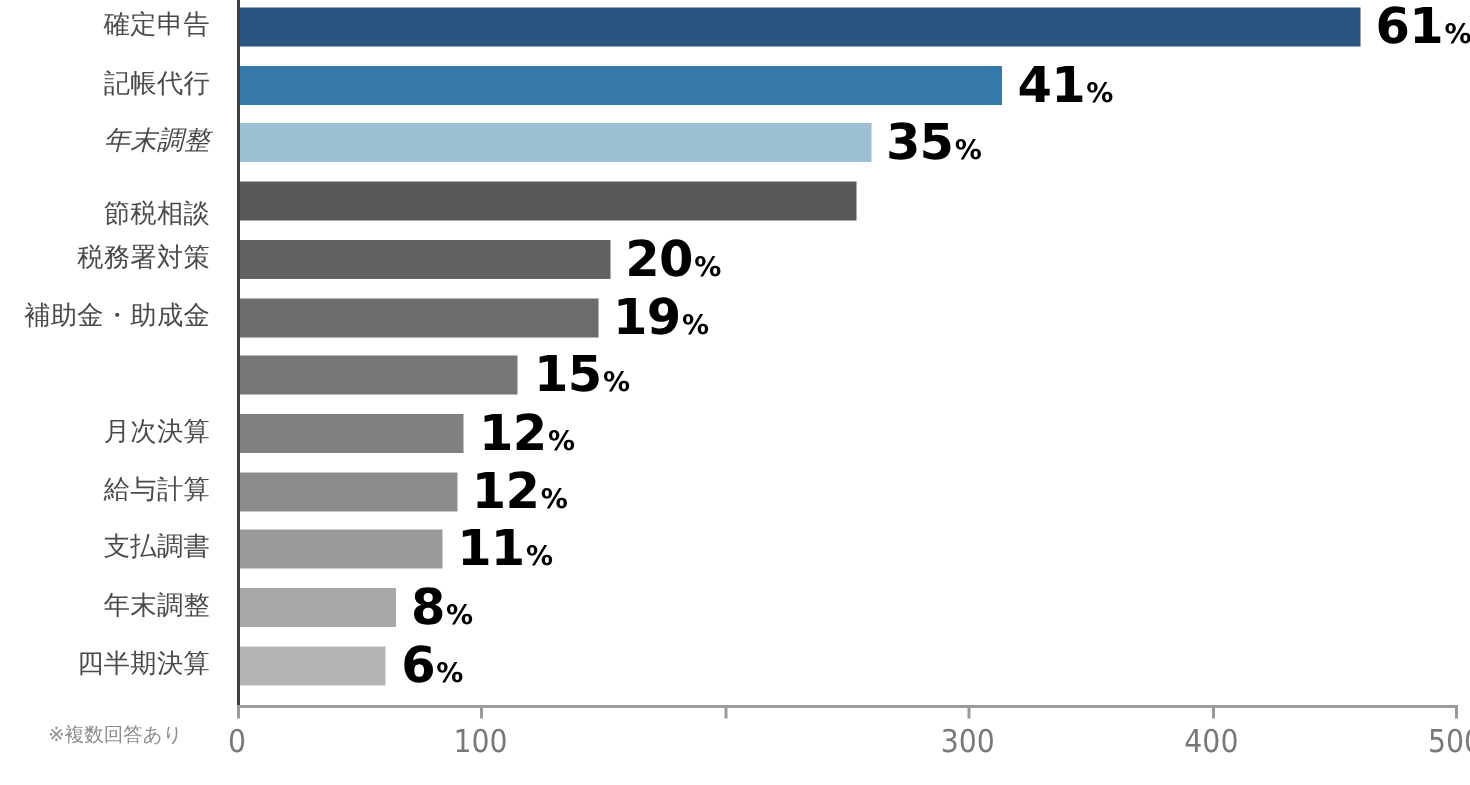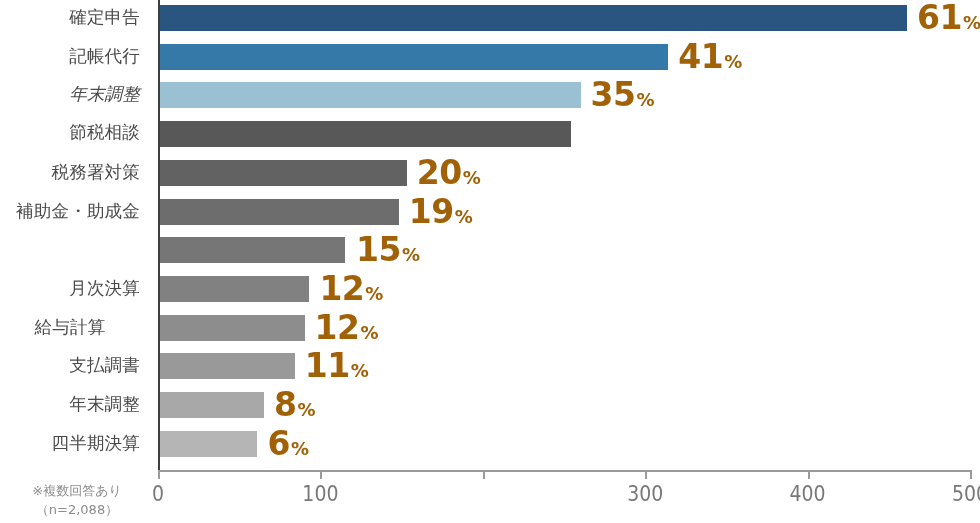--- a/index.html
+++ b/index.html
@@ -85,21 +85,21 @@
     font-weight: 400;
   }
 
   .bar {
     position: absolute;
     height: 26px;
   }
 
   .bar-value {
     position: absolute;
-    color: #a16207;
+    color: #000000;
     font-family: "DejaVu Sans", "Liberation Sans", sans-serif;
     font-weight: bold;
     white-space: nowrap;
     line-height: 1;
   }
   .bar-value .num {
     font-size: 33px;
     letter-spacing: -0.5px;
   }
   .bar-value .pct {
@@ -124,25 +124,25 @@
 </style>
 </head>
 <body>
 
 <div id="chart-root">
 
   <div class="cat-labels">
       <div class="cat-label" style="top: 9px;">確定申告</div>
       <div class="cat-label" style="top: 47.7px;">記帳代行</div>
       <div class="cat-label" style="top: 86.4px; font-style: italic;">年末調整</div>
-      <div class="cat-label" style="top: 124px;">節税相談</div>
+      <div class="cat-label" style="top: 135px;">節税相談</div>
       <div class="cat-label" style="top: 163.8px;">税務署対策</div>
       <div class="cat-label" style="top: 202.5px;">補助金・助成金</div>
       <div class="cat-label" style="top: 279.9px;">月次決算</div>
-      <div class="cat-label" style="top: 318.6px; text-align: center;">給与計算</div>
+      <div class="cat-label" style="top: 318.6px;">給与計算</div>
       <div class="cat-label" style="top: 357.3px;">支払調書</div>
       <div class="cat-label" style="top: 396px;">年末調整</div>
       <div class="cat-label" style="top: 434.7px;">四半期決算</div>
     </div>
 
   <div class="plot">
     <div class="axis-y"></div>
     <div class="axis-x"></div>
   <div class="tick" style="left: 0px;"></div>
       <div class="tick-label" style="left: 0px;">0</div>
@@ -176,16 +176,15 @@
       <div class="bar" style="left: 2px; top: 353.3px; width: 134.792px; background: rgb(153, 153, 153);"></div>
       <div class="bar-value" style="left: 146.792px; top: 366.3px; transform: translateY(-52%);"><span class="num">11</span><span class="pct">%</span></div>
       <div class="bar" style="left: 2px; top: 392px; width: 103.936px; background: rgb(168, 168, 168);"></div>
       <div class="bar-value" style="left: 115.936px; top: 405px; transform: translateY(-52%);"><span class="num">8</span><span class="pct">%</span></div>
       <div class="bar" style="left: 2px; top: 430.7px; width: 97.44px; background: rgb(181, 181, 181);"></div>
       <div class="bar-value" style="left: 109.44px; top: 443.7px; transform: translateY(-52%);"><span class="num">6</span><span class="pct">%</span></div>
     </div>
 
   <div class="footnote">
     <div>※複数回答あり</div>
-    <div>（n=2,088）</div>
   </div>
 
 </div>
 
 </body></html>

